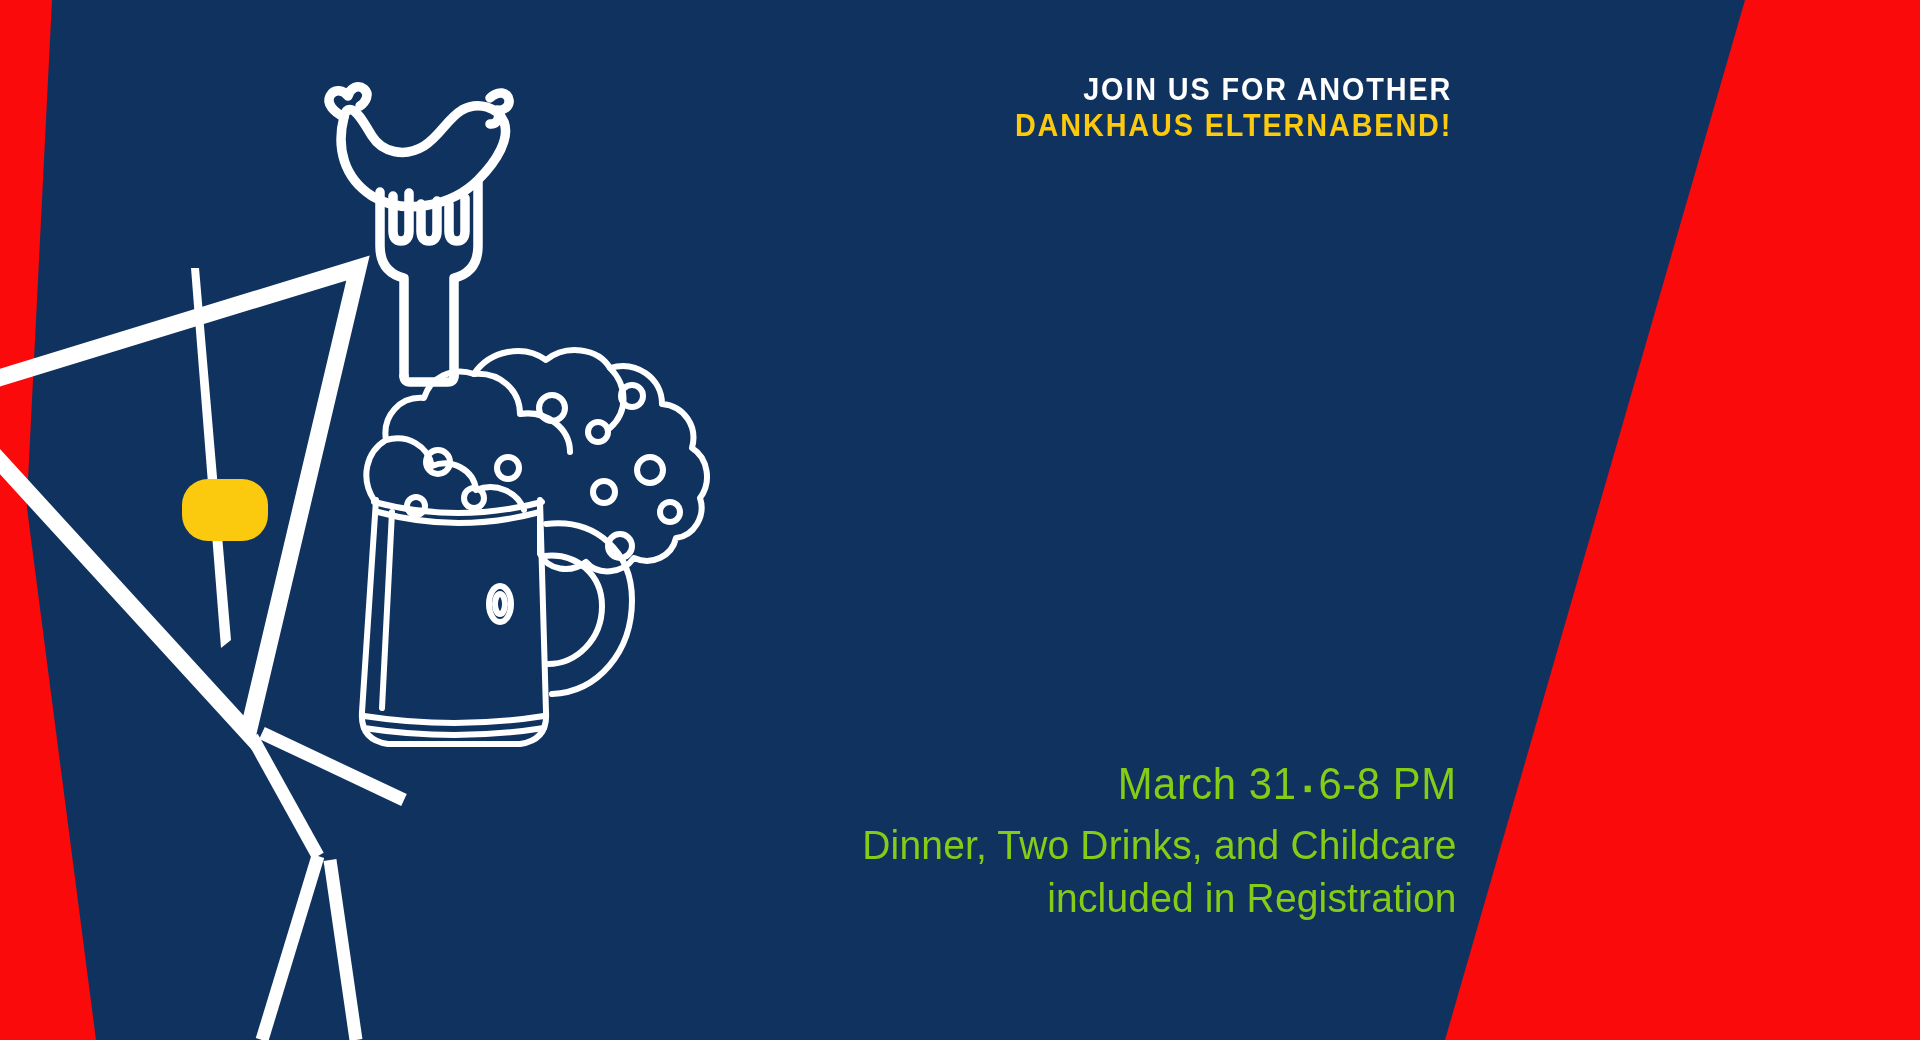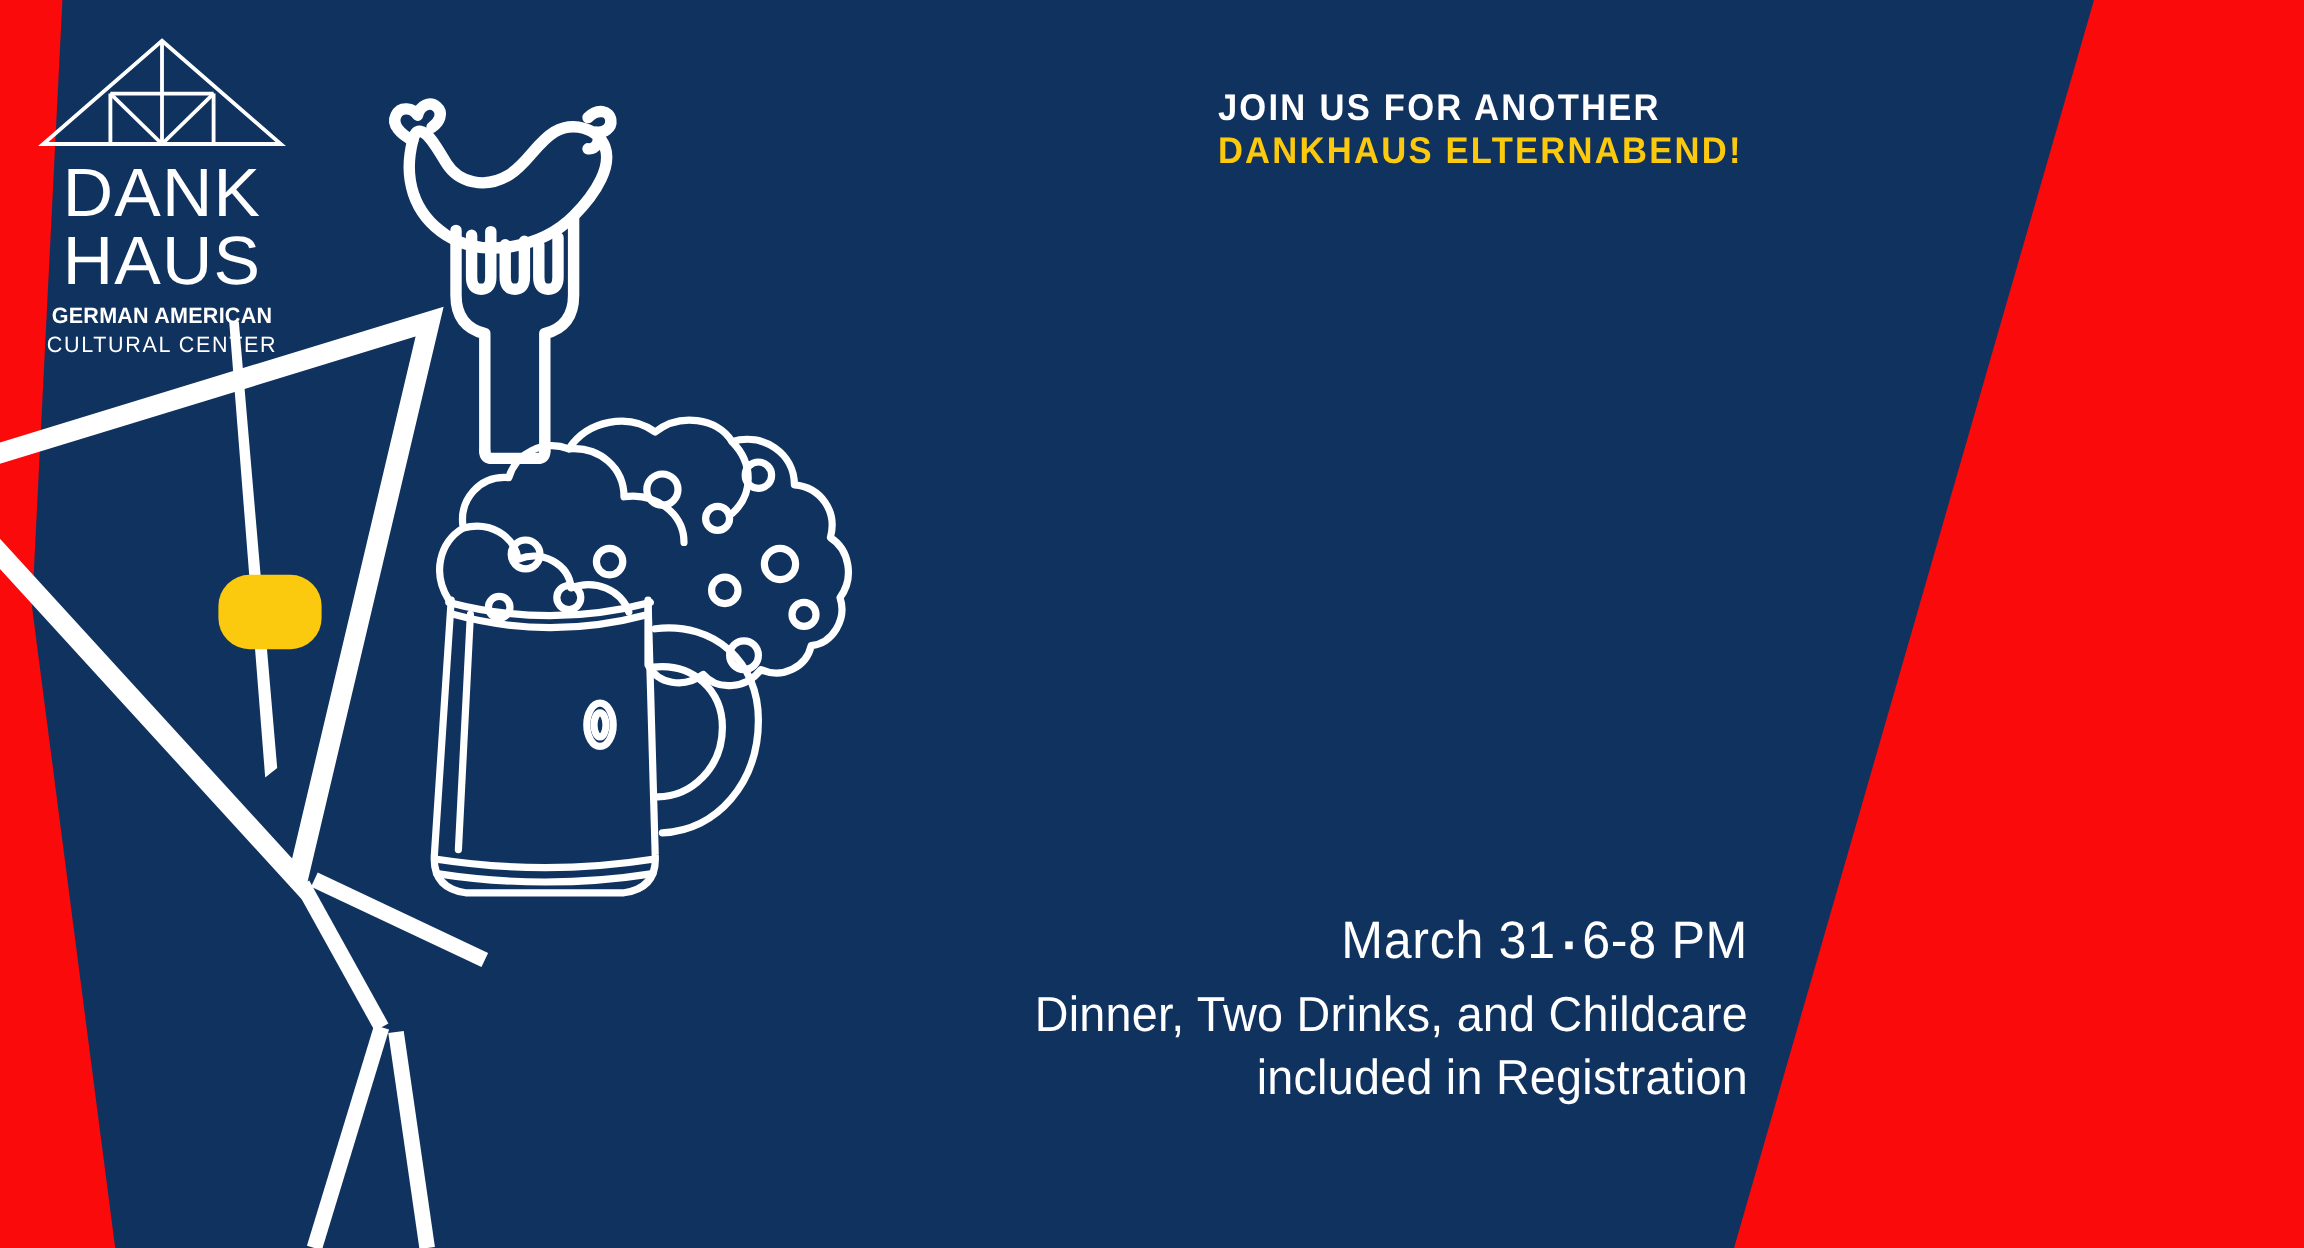--- a/index.html
+++ b/index.html
@@ -7,21 +7,21 @@
   #poster{
     position:relative;width:1920px;height:1040px;overflow:hidden;
     background:#10325f;
     font-family:"Liberation Sans", sans-serif;
   }
   .svglayer{position:absolute;top:0;left:0;}
 
   
   #eyebrow{
     position:absolute;right:468px;top:74px;
-    line-height:1.04;
+    text-align:right;line-height:1.04;
   }
   #eyebrow .l1,#eyebrow .l2{
     font-weight:700;font-size:31px;letter-spacing:2.0px;
     white-space:nowrap;display:block;
     transform:scaleX(.93);transform-origin:100% 50%;
   }
   #eyebrow .l1{color:#ffffff;}
   #eyebrow .l2{color:#fbc90d;margin-top:4px;}
 
   
@@ -33,21 +33,21 @@
     display:block;color:#fbc90d;
     font-weight:700;font-size:208px;line-height:.92;
     letter-spacing:-1px;white-space:nowrap;
     transform:scaleX(1.04) scaleY(1.20);transform-origin:100% 50%;
   }
   #headline .hl2{margin-top:54px;}
 
   
   #details{
     position:absolute;right:463px;top:758px;
-    text-align:right;color:#ffffff;
+    text-align:right;color:#84cc16;
   }
   #details .dateline{
     font-size:44px;font-weight:400;line-height:1.18;
     letter-spacing:.6px;white-space:nowrap;
     transform:scaleX(.95);transform-origin:100% 50%;display:block;
   }
   #details .dateline .sep{
     font-size:26px;vertical-align:2px;padding:0 7px;letter-spacing:0;
   }
   #details .descline{
@@ -199,38 +199,20 @@
       <circle cx="604" cy="492" r="11"></circle>
       <circle cx="670" cy="512" r="10"></circle>
       <circle cx="620" cy="546" r="12"></circle>
       <circle cx="416" cy="506" r="9"></circle>
 
       <ellipse cx="500" cy="604" rx="11" ry="18"></ellipse>
       <ellipse cx="500" cy="604" rx="5" ry="10"></ellipse>
     </g>
   </svg>
 
-  <div id="logo">
-    <svg width="210" height="98" viewBox="0 0 210 98">
-      <g fill="none" stroke="#ffffff" stroke-width="3.2" stroke-linejoin="miter">
-        <polygon points="105,6 204,92 6,92"></polygon>
-        <line x1="6" y1="92" x2="204" y2="92"></line>
-        <line x1="105" y1="6" x2="105" y2="92"></line>
-        <line x1="62" y1="50" x2="148" y2="50"></line>
-        <line x1="62" y1="50" x2="62" y2="92"></line>
-        <line x1="148" y1="50" x2="148" y2="92"></line>
-        <line x1="62" y1="50" x2="105" y2="92"></line>
-        <line x1="148" y1="50" x2="105" y2="92"></line>
-      </g>
-    </svg>
-    <div class="wordmark">DANK</div>
-    <div class="wordmark">HAUS</div>
-    <div class="sub1">GERMAN AMERICAN</div>
-    <div class="sub2">CULTURAL CENTER</div>
-  </div>
 
   <div id="eyebrow">
     <span class="l1">JOIN US FOR ANOTHER</span>
     <span class="l2">DANKHAUS ELTERNABEND!</span>
   </div>
 
 
   <div id="details">
     <span class="dateline">
       <span>March 31</span><span class="sep">▪</span><span>6-8 PM</span>

